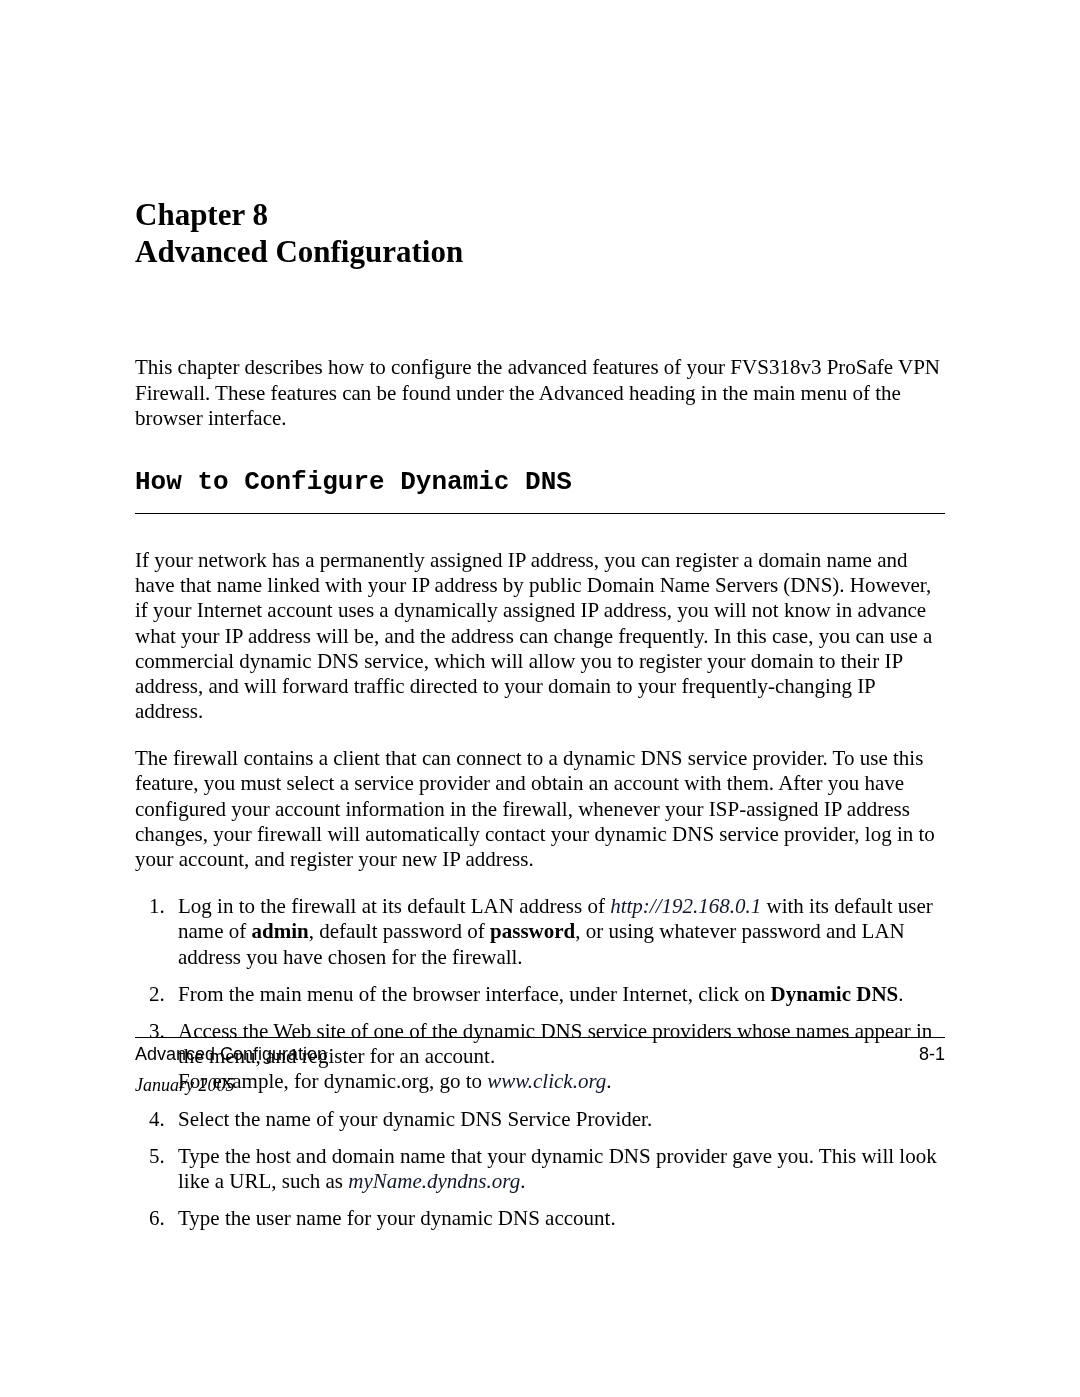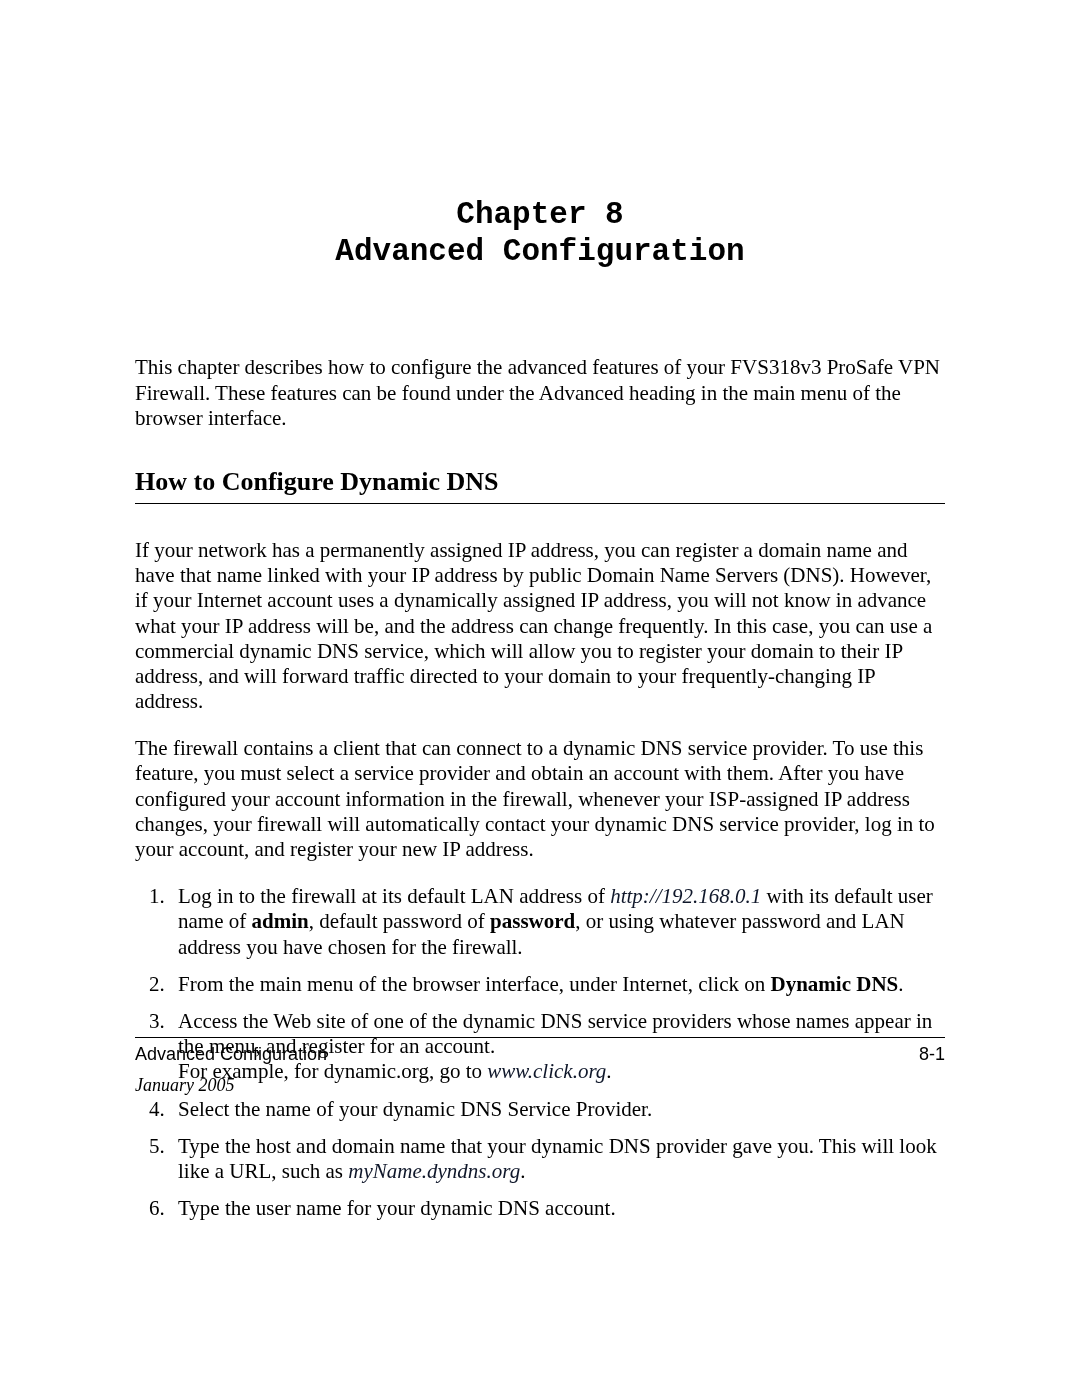--- a/index.html
+++ b/index.html
@@ -13,39 +13,39 @@
     position: relative;
   }
   .page {
     position: absolute;
     left: 135px;
     top: 0;
     width: 810px;
     height: 1397px;
   }
   .chapter-title {
-    font-family: Liberation Mono, monospace;
+    font-family: Liberation Serif, serif;
     font-weight: bold;
-    text-align: center;
+    text-align: left;
     font-size: 31px;
     line-height: 1.2;
     margin-top: 196px;
     margin-bottom: 85px;
   }
   .para {
     font-size: 21px;
     line-height: 1.2;
     margin: 16px 0 22px 0;
   }
   .section-h2 {
-    font-family: Liberation Serif, serif;
+    font-family: Liberation Mono, monospace;
     font-weight: bold;
     font-size: 26px;
     border-bottom: 1px solid #000;
-    padding-bottom: 6px;
+    padding-bottom: 16px;
     margin-top: 36px;
     margin-bottom: 34px;
   }
   .link {
     color: #0f172a;
     font-style: italic;
     text-decoration: none;
   }
   ol.steps {
     font-size: 21px;

